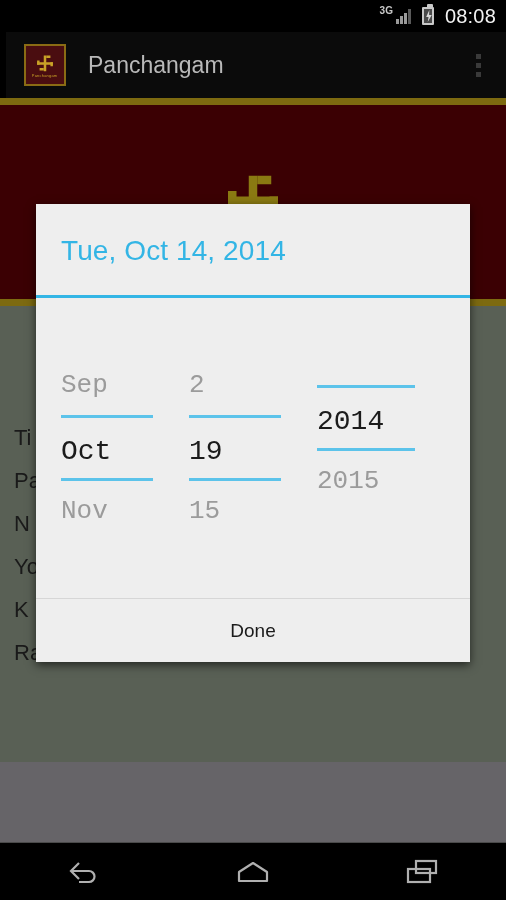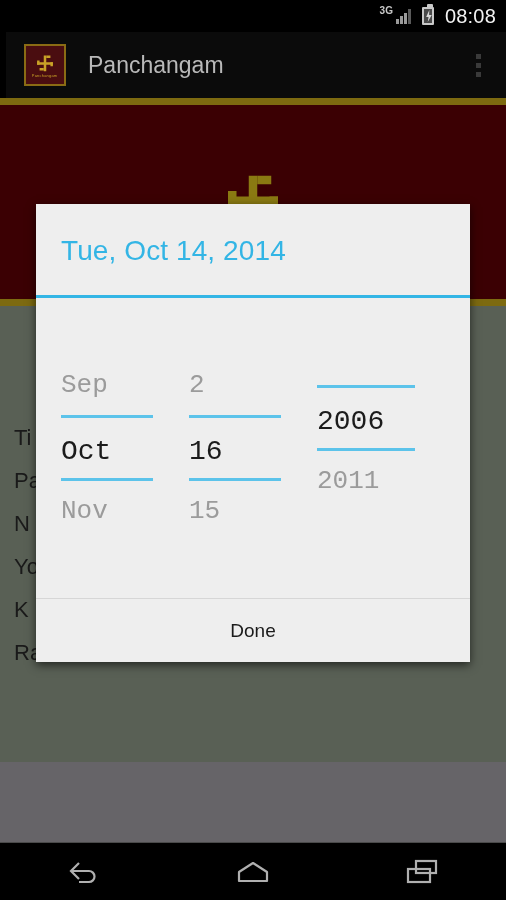--- a/index.html
+++ b/index.html
@@ -233,30 +233,30 @@
         <div class="prev">Sep</div>
         <div class="rule"></div>
         <div class="cur">Oct</div>
         <div class="rule"></div>
         <div class="next">Nov</div>
       </div>
 
       <div class="spinner">
         <div class="prev">2</div>
         <div class="rule"></div>
-        <div class="cur">16</div>
+        <div class="cur">19</div>
         <div class="rule"></div>
         <div class="next">15</div>
       </div>
 
       <div class="spinner wide">
         <div class="rule"></div>
-        <div class="cur">2006</div>
-        <div class="rule"></div>
-        <div class="next">2011</div>
+        <div class="cur">2014</div>
+        <div class="rule"></div>
+        <div class="next">2015</div>
       </div>
 
     </div>
 
     <div id="dialog-footer">
       <button id="done-btn">Done</button>
     </div>
 
   </div>
 </div>

